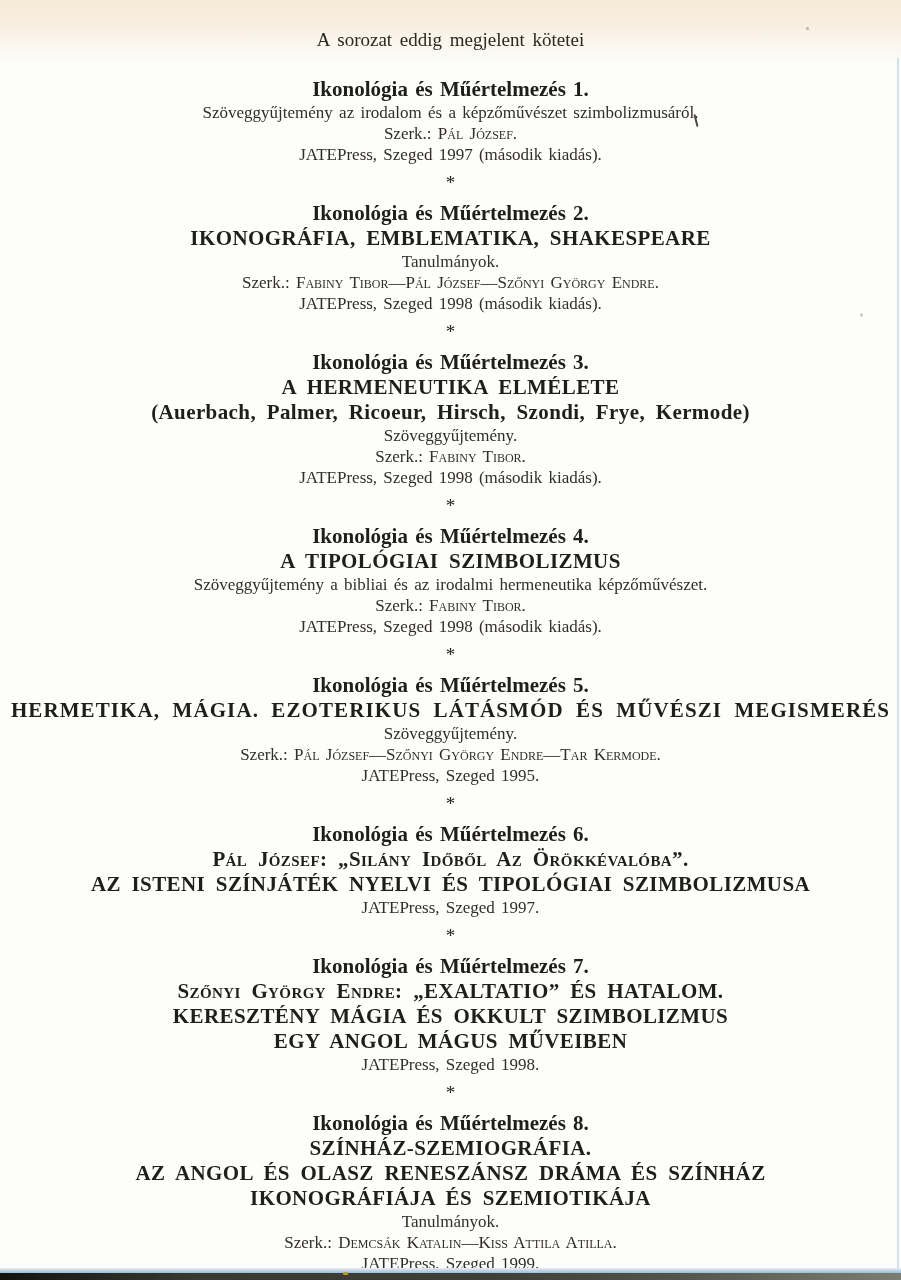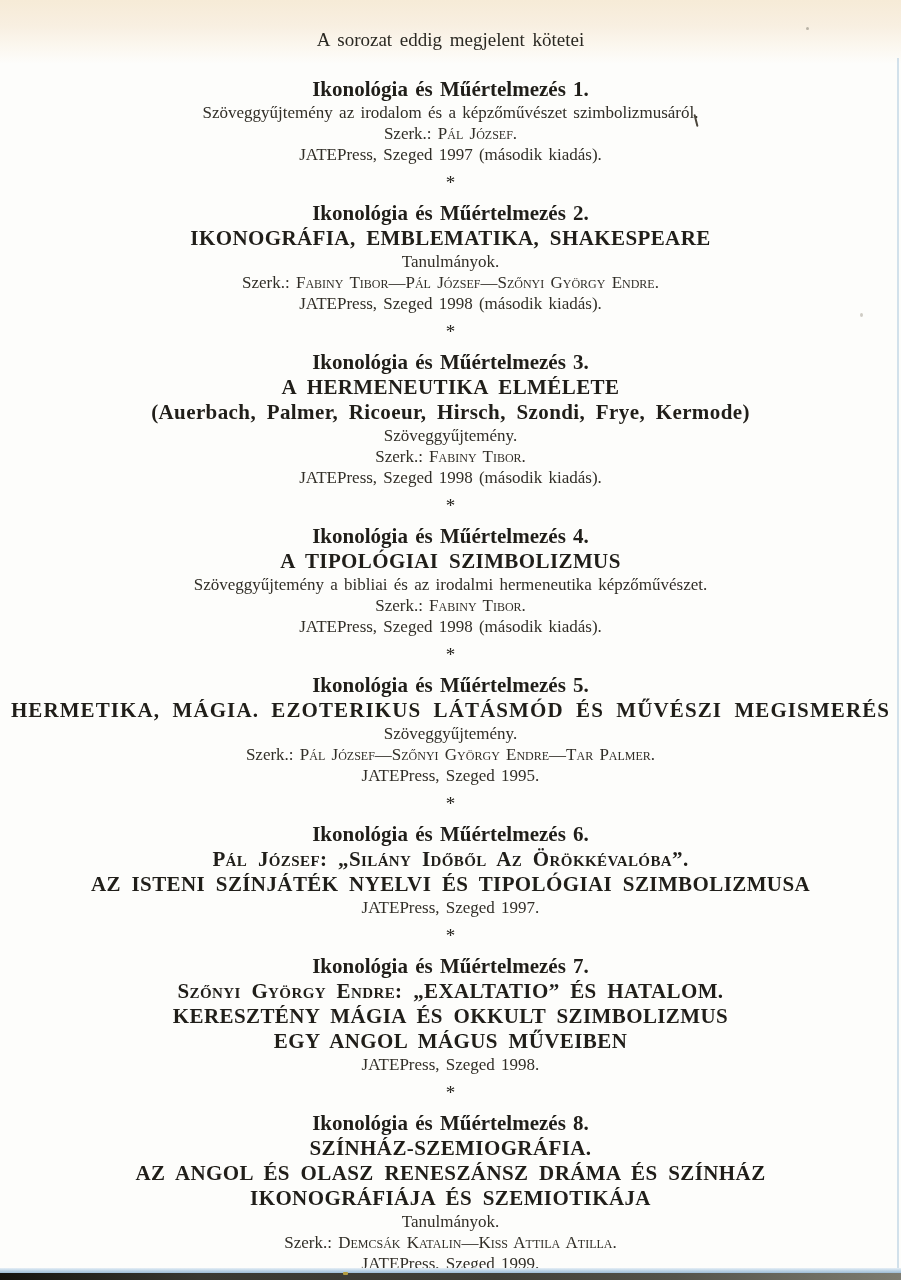--- a/index.html
+++ b/index.html
@@ -100,21 +100,21 @@
         <div class="caps"><span>A TIPOLÓGIAI SZIMBOLIZMUS</span></div>
         <div class="plain"><span>Szöveggyűjtemény a bibliai és az irodalmi hermeneutika képzőművészet.</span></div>
         <div class="plain"><span>Szerk.: </span><span class="sc">Fabiny Tibor.</span></div>
         <div class="plain"><span>JATEPress, Szeged 1998 (második kiadás).</span></div>
       </div>
       <div class="sep">*</div>
       <div class="volume">
         <div class="series">Ikonológia és Műértelmezés 5.</div>
         <div class="caps wide"><span>HERMETIKA, MÁGIA. EZOTERIKUS LÁTÁSMÓD ÉS MŰVÉSZI MEGISMERÉS</span></div>
         <div class="plain"><span>Szöveggyűjtemény.</span></div>
-        <div class="plain"><span>Szerk.: </span><span class="sc">Pál József—Szőnyi György Endre—Tar Palmer.</span></div>
+        <div class="plain"><span>Szerk.: </span><span class="sc">Pál József—Szőnyi György Endre—Tar Kermode.</span></div>
         <div class="plain"><span>JATEPress, Szeged 1995.</span></div>
       </div>
       <div class="sep">*</div>
       <div class="volume">
         <div class="series">Ikonológia és Műértelmezés 6.</div>
         <div class="caps"><span class="sc">Pál József: „Silány Időből Az Örökkévalóba”.</span></div>
         <div class="caps"><span>AZ ISTENI SZÍNJÁTÉK NYELVI ÉS TIPOLÓGIAI SZIMBOLIZMUSA</span></div>
         <div class="plain"><span>JATEPress, Szeged 1997.</span></div>
       </div>
       <div class="sep">*</div>

